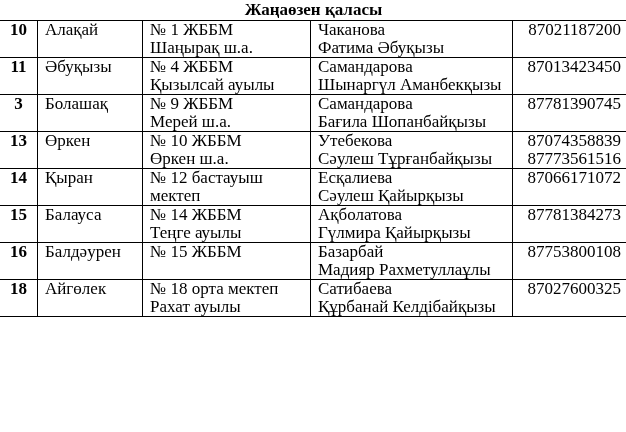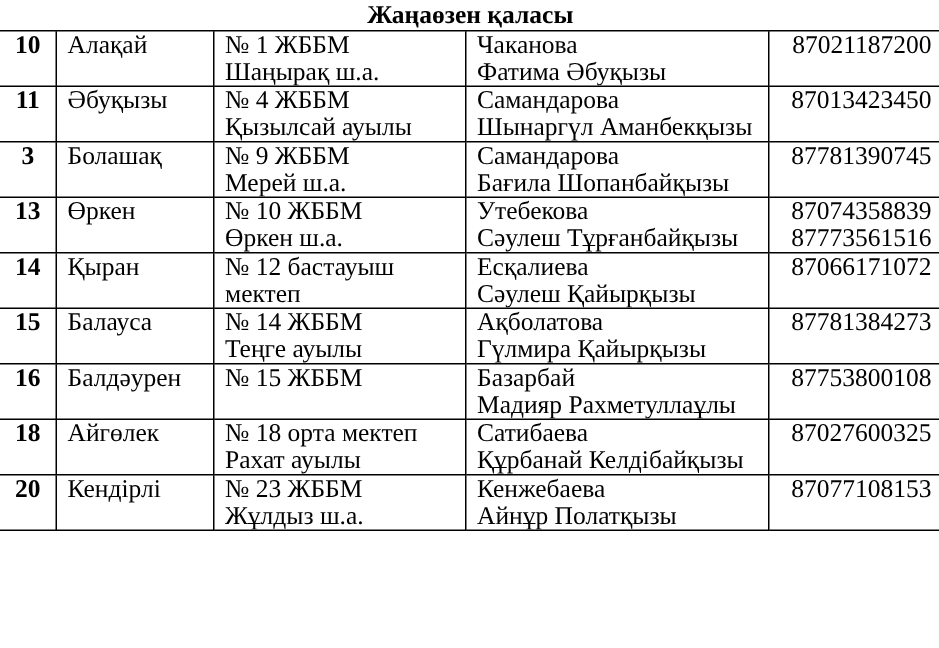--- a/index.html
+++ b/index.html
@@ -231,34 +231,14 @@
       <span class="line">Сатибаева</span>
       <span class="line">Құрбанай Келдібайқызы</span>
     </td>
     <td class="phone">
       <span class="line">87027600325</span>
       <span class="line"></span>
     </td>
   </tr>
 
 
-  <tr class="data-row">
-    <td class="num">
-          <span class="line">20</span>
-        </td>
-    <td>
-          <span class="line">Кендірлі</span>
-        </td>
-    <td>
-      <span class="line">№ 23 ЖББМ</span>
-      <span class="line">Жұлдыз ш.а.</span>
-    </td>
-    <td>
-      <span class="line">Кенжебаева</span>
-      <span class="line">Айнұр Полатқызы</span>
-    </td>
-    <td class="phone">
-      <span class="line">87077108153</span>
-      <span class="line"></span>
-    </td>
-  </tr>
 </tbody>
 </table>
 
 </body></html>

